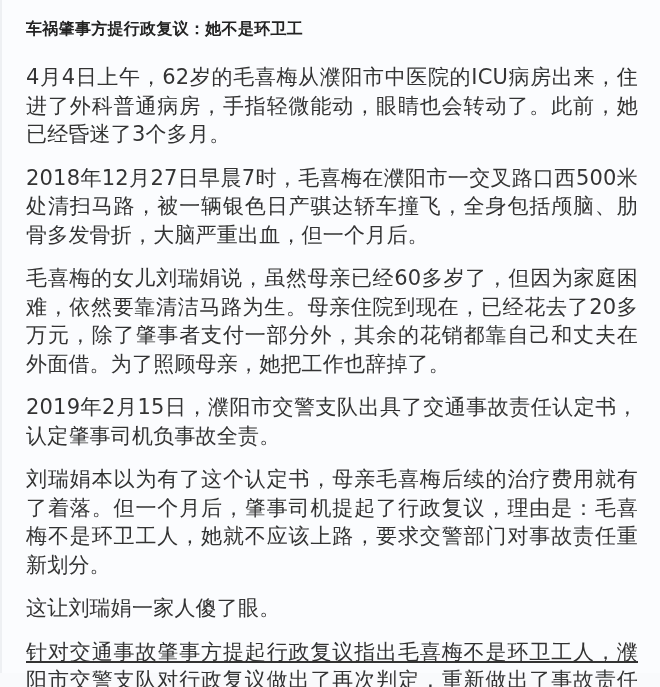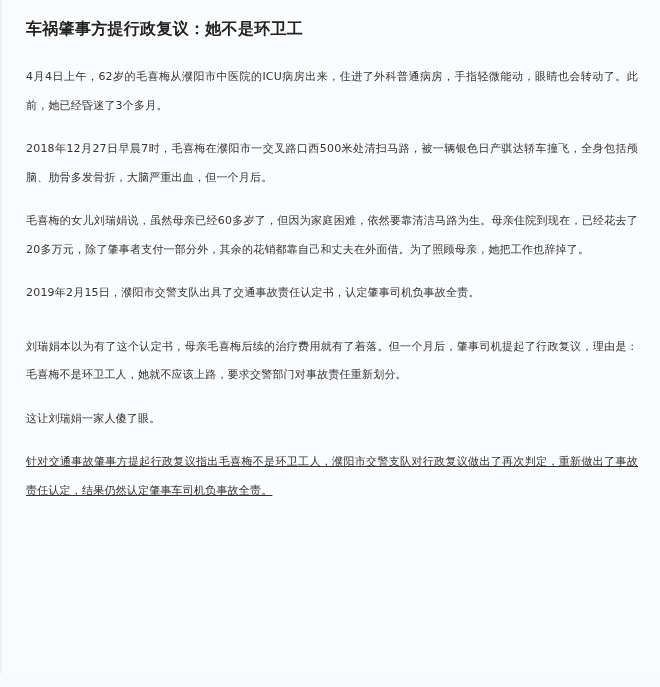--- a/index.html
+++ b/index.html
@@ -26,31 +26,31 @@
       margin: 0;
       padding-top: 17px;
       font-size: 16px;
       font-weight: bold;
       line-height: 24px;
       color: #222222;
       letter-spacing: 0.3px;
     }
     .para {
       margin: 0;
-      font-size: 11px;
+      font-size: 21px;
       line-height: 28.5px;
       color: #333333;
       letter-spacing: 0.2px;
       text-align: justify;
     }
     .p1 { margin-top: 22px; }
     .p2 { margin-top: 15px; }
     .p3 { margin-top: 15px; }
     .p4 { margin-top: 15px; }
-    .p5 { margin-top: 25px; }
+    .p5 { margin-top: 15px; }
     .p6 { margin-top: 15px; }
     .p7 { margin-top: 15px; }
     .p8 { margin-top: 15px; text-decoration: underline; }
   </style>
 </head>
 <body>
 
 <div class="article">
   <h1 class="title">车祸肇事方提行政复议：她不是环卫工</h1>
   <p class="para p1">4月4日上午，62岁的毛喜梅从濮阳市中医院的ICU病房出来，住进了外科普通病房，手指轻微能动，眼睛也会转动了。此前，她已经昏迷了3个多月。</p>

